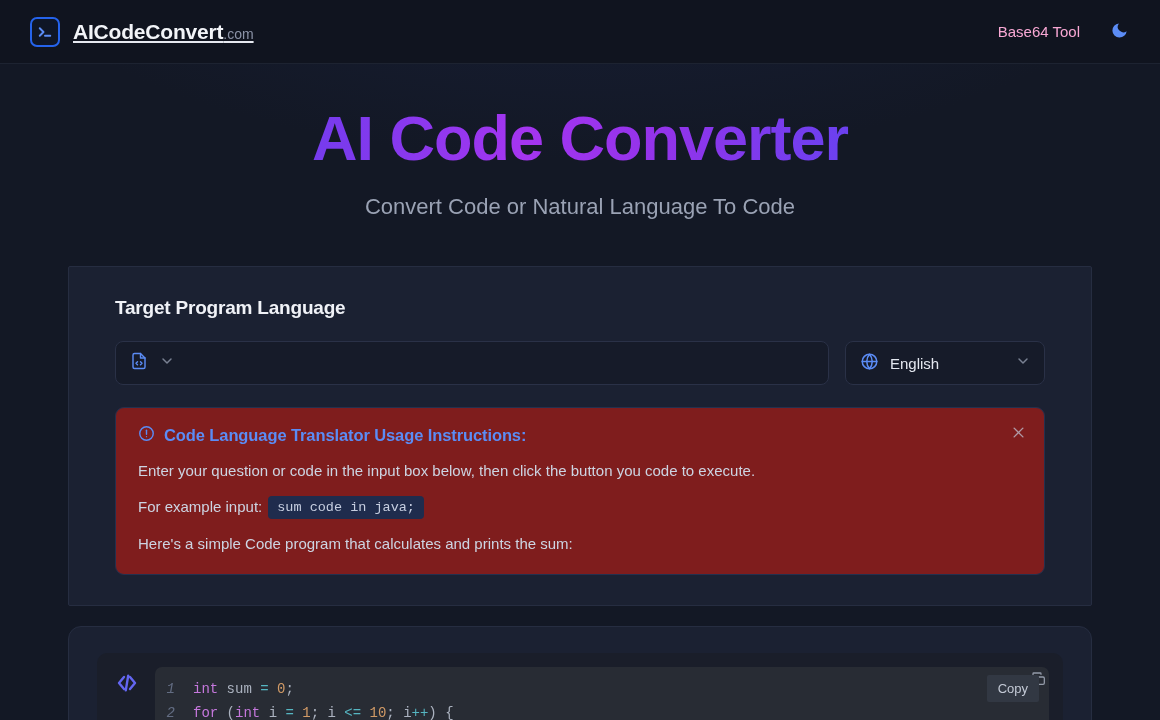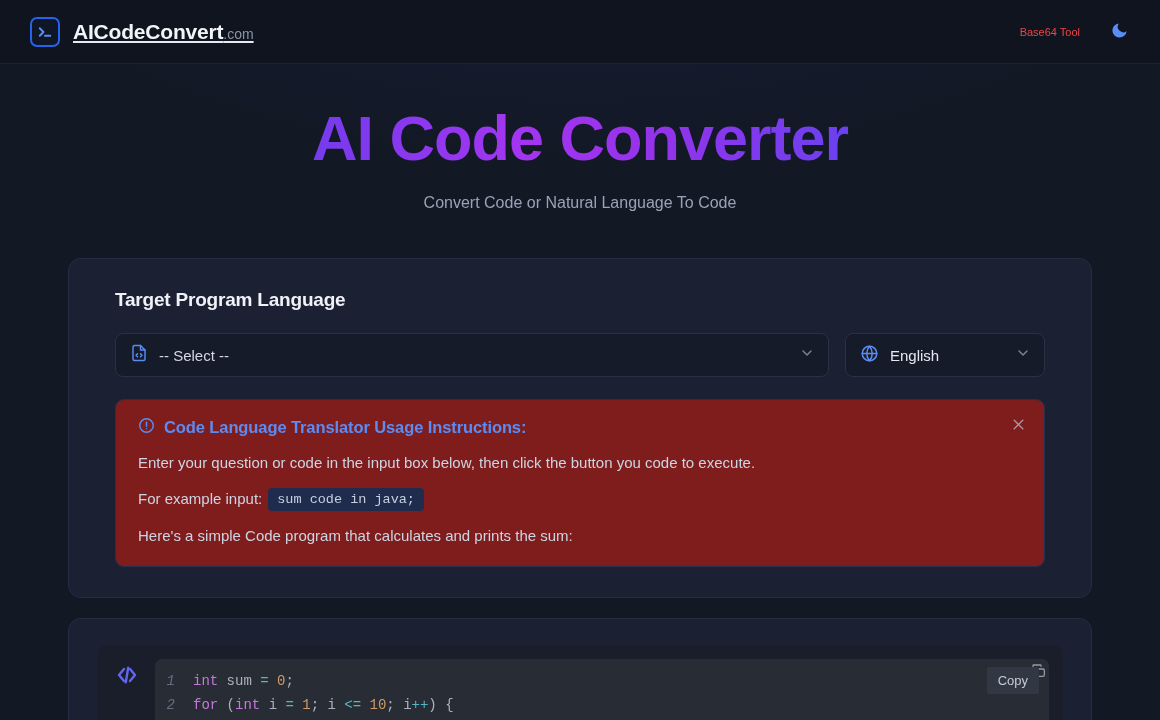--- a/index.html
+++ b/index.html
@@ -62,22 +62,22 @@
   .brand-tld {
     font-size: 14px;
     color: #8b93a7;
     font-weight: normal;
     letter-spacing: 0;
   }
 
   .header-right { display: flex; align-items: center; gap: 26px; }
 
   .nav-link {
-    font-size: 11px;
-    color: #ef4444;
+    font-size: 15px;
+    color: #f9a8d4;
     text-decoration: none;
     cursor: pointer;
   }
 
   .theme-toggle {
     width: 26px; height: 26px;
     display: flex; align-items: center; justify-content: center;
     cursor: pointer;
     background: none; border: none;
   }
@@ -99,33 +99,33 @@
         #6d40ef 72%,
         #4f46e5 100%);
     -webkit-background-clip: text;
     background-clip: text;
     color: transparent;
     -webkit-text-fill-color: transparent;
   }
 
   .hero-sub {
     margin-top: 22px;
-    font-size: 16px;
+    font-size: 22px;
     color: #9aa2b4;
     font-weight: normal;
   }
 
   
   .card {
     position: relative;
     width: 1024px;
     margin: 46px auto 0;
     background: #1b2132;
     border: 1px solid #262d41;
-    border-radius: 13px;
+    border-radius: 2px;
     padding: 30px 46px 30px;
   }
 
   .section-title {
     font-size: 19px;
     font-weight: bold;
     color: #f0f2f7;
     letter-spacing: -0.2px;
   }
 
@@ -338,21 +338,20 @@
 
       <div class="select-box lang-target">
         <span>
           <svg width="18" height="18" viewBox="0 0 24 24" fill="none" stroke="#5b8cf5" stroke-width="1.9" stroke-linecap="round" stroke-linejoin="round">
             <path d="M14 2H6a2 2 0 0 0-2 2v16a2 2 0 0 0 2 2h12a2 2 0 0 0 2-2V8z"></path>
             <polyline points="14,2 14,8 20,8"></polyline>
             <polyline points="10,13 8,15 10,17"></polyline>
             <polyline points="14,13 16,15 14,17"></polyline>
           </svg>
         </span>
-        <span class="select-value">-- Select --</span>
         <span class="chev">
           <svg width="16" height="16" viewBox="0 0 24 24" fill="none" stroke="#9aa3b5" stroke-width="2.2" stroke-linecap="round" stroke-linejoin="round">
             <polyline points="6,9 12,15 18,9"></polyline>
           </svg>
         </span>
       </div>
 
       <div class="select-box lang-ui">
         <span>
           <svg width="19" height="19" viewBox="0 0 24 24" fill="none" stroke="#5b8cf5" stroke-width="1.9" stroke-linecap="round" stroke-linejoin="round">

